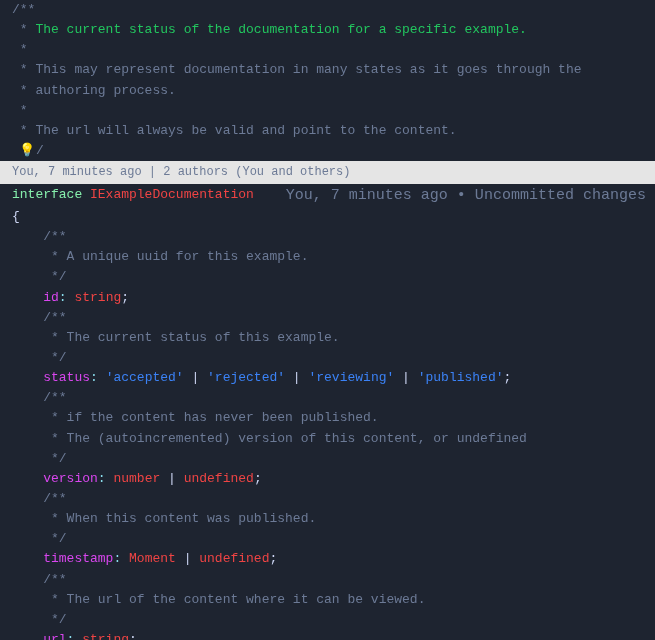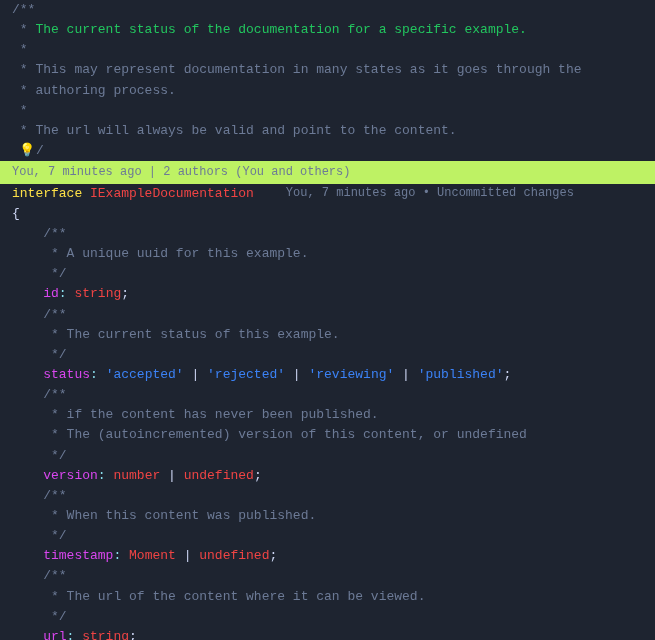--- a/index.html
+++ b/index.html
@@ -17,48 +17,48 @@
       line-height: 1.55;
     }
     .line {
       display: flex;
       padding: 0 12px;
       white-space: pre;
     }
     
     .c-comment { color: #6c7a96; }
     .c-comment-text { color: #22c55e; }
-    .c-keyword { color: #fde047; }
+    .c-keyword { color: #86efac; }
     .c-type { color: #ef4444; }
     .c-string { color: #3b82f6; }
     .c-property { color: #d946ef; }
     .c-punct { color: #cdd6f4; }
     .c-pipe { color: #cdd6f4; }
     .c-colon { color: #89dceb; }
     .c-yellow { color: #f1fa8c; }
 
     .blame-bar {
-      background-color: #bef264;
+      background-color: #e5e5e5;
       padding: 2px 12px;
       color: #6c7a96;
       font-size: 12px;
       display: flex;
       align-items: center;
       gap: 4px;
     }
     .interface-line {
       display: flex;
       padding: 0 12px;
       white-space: pre;
       position: relative;
       align-items: center;
     }
     .interface-blame {
       color: #6c7a96;
-      font-size: 12px;
+      font-size: 15px;
       margin-left: 32px;
     }
   </style>
 </head>
 <body>
 
 <div class="code-container">
 
   <div class="line">
     <span class="c-comment">/**</span>

